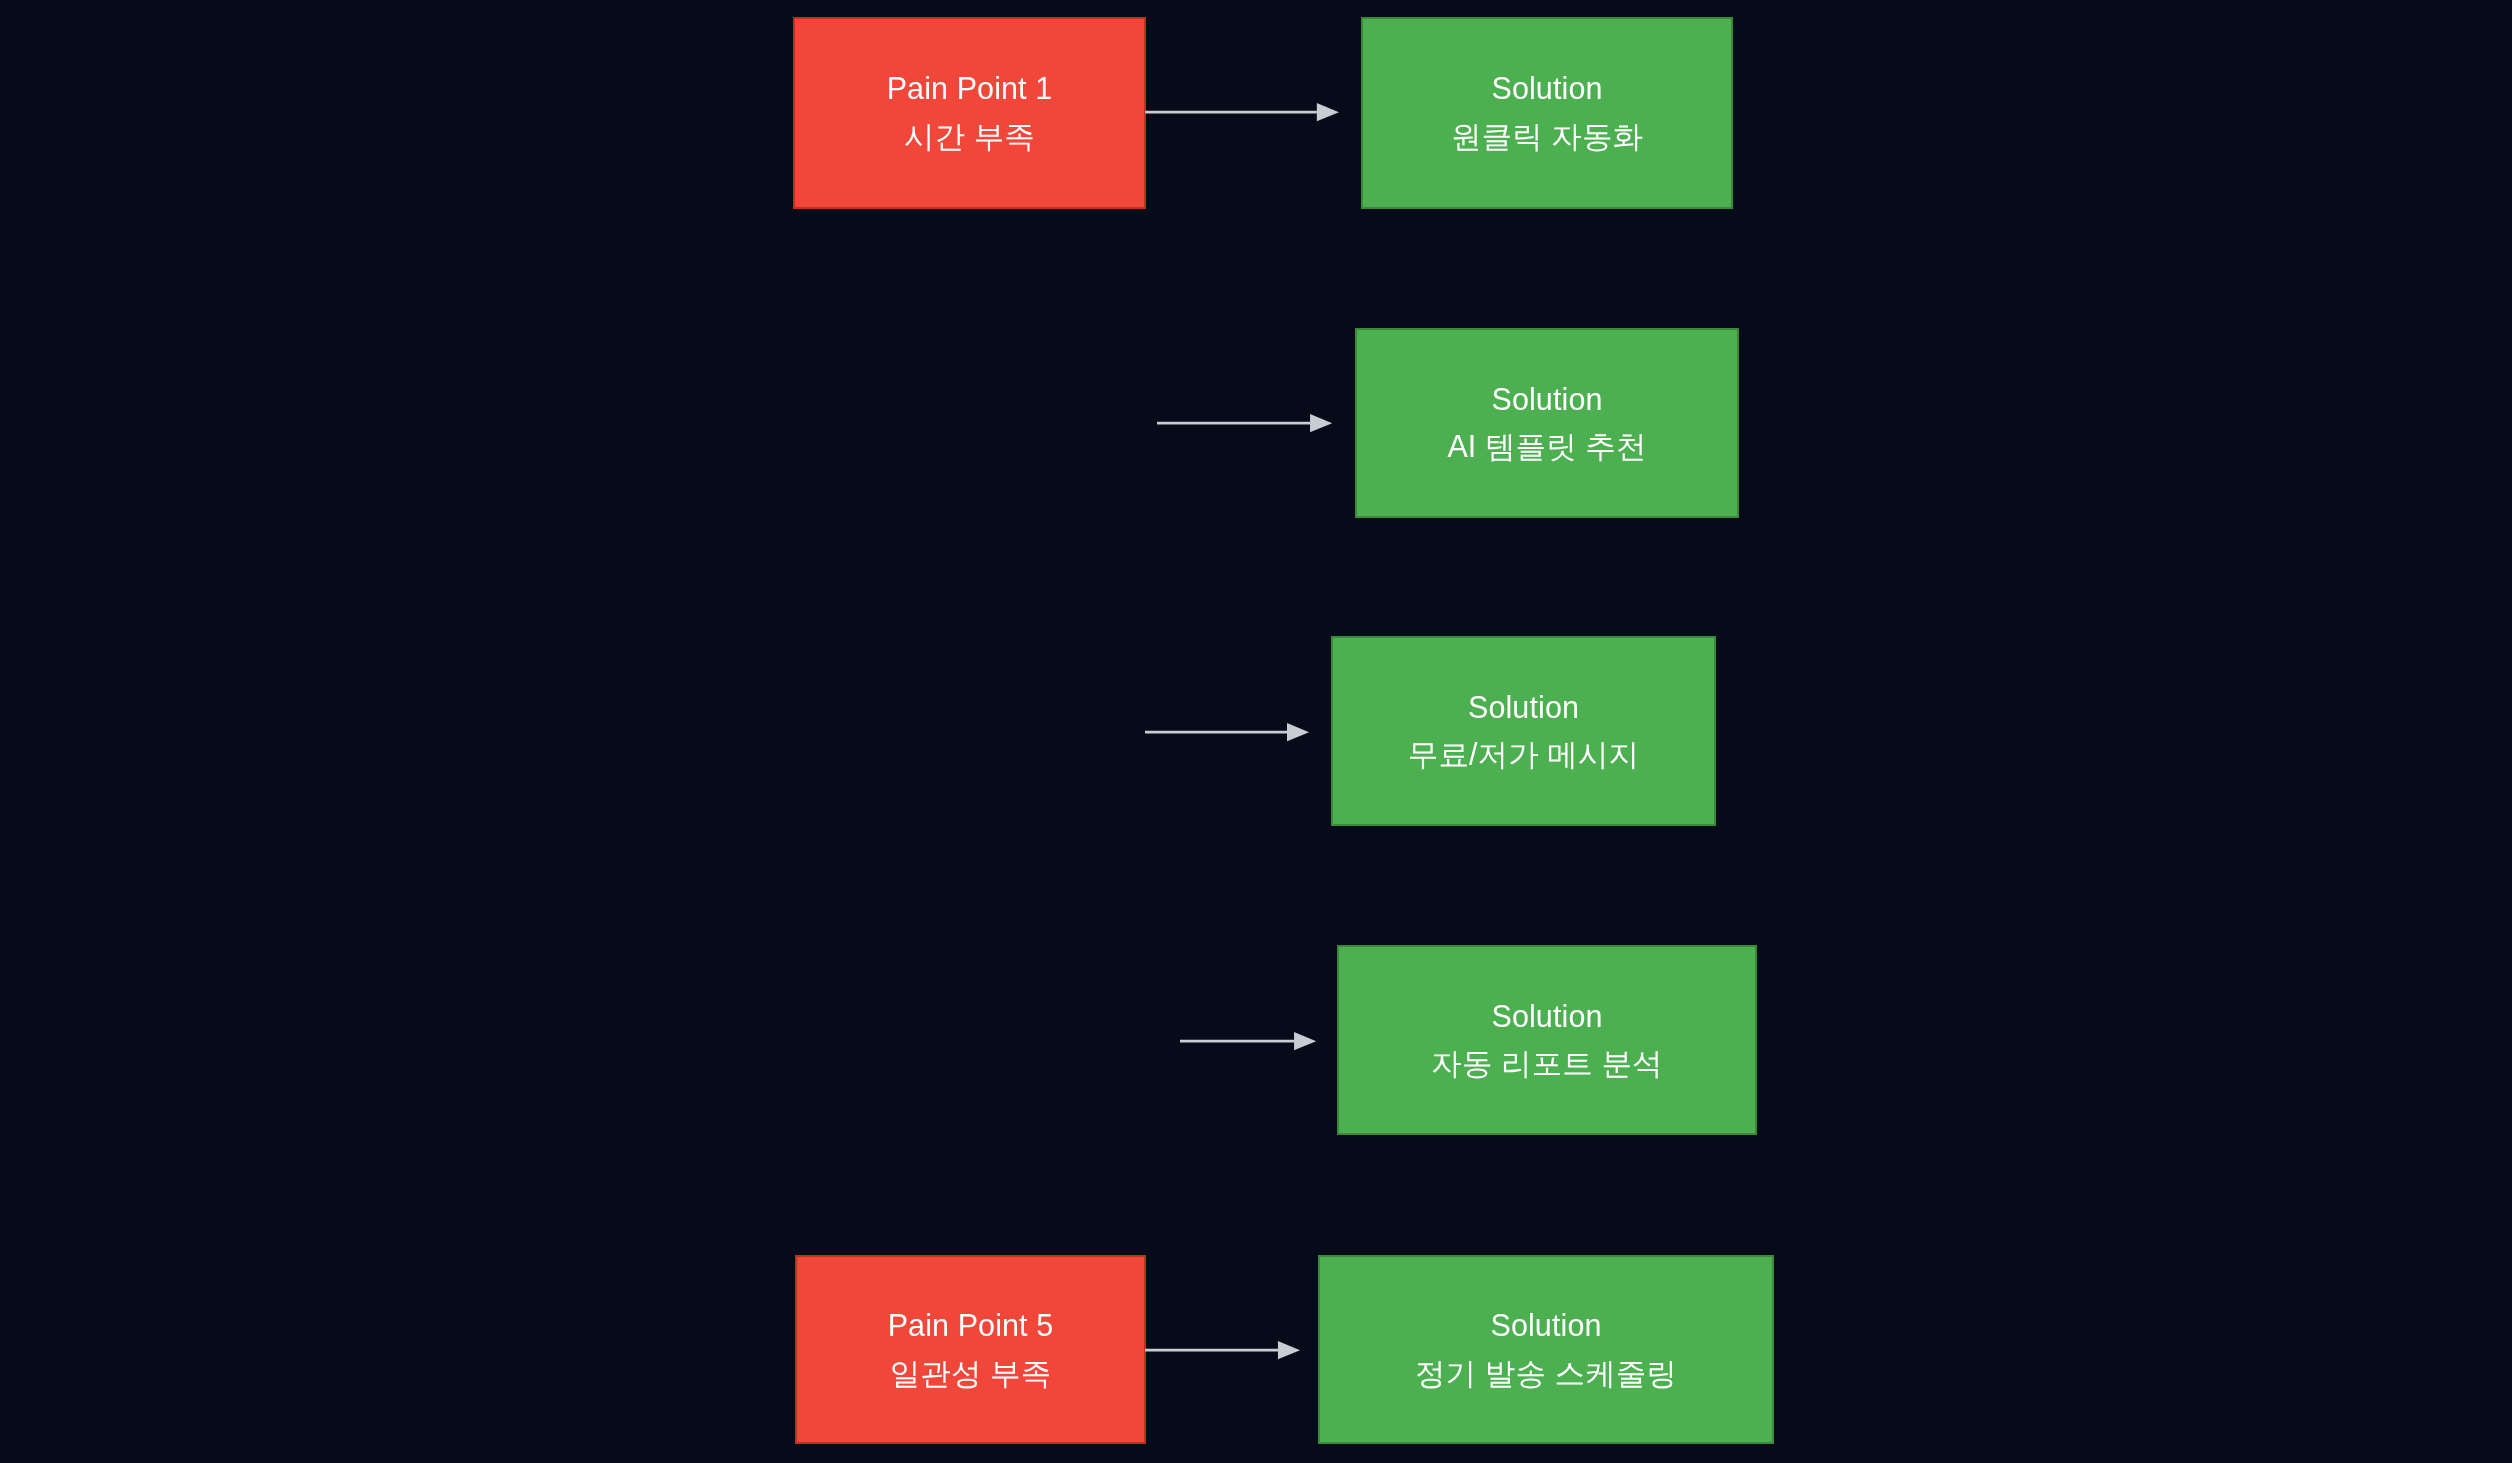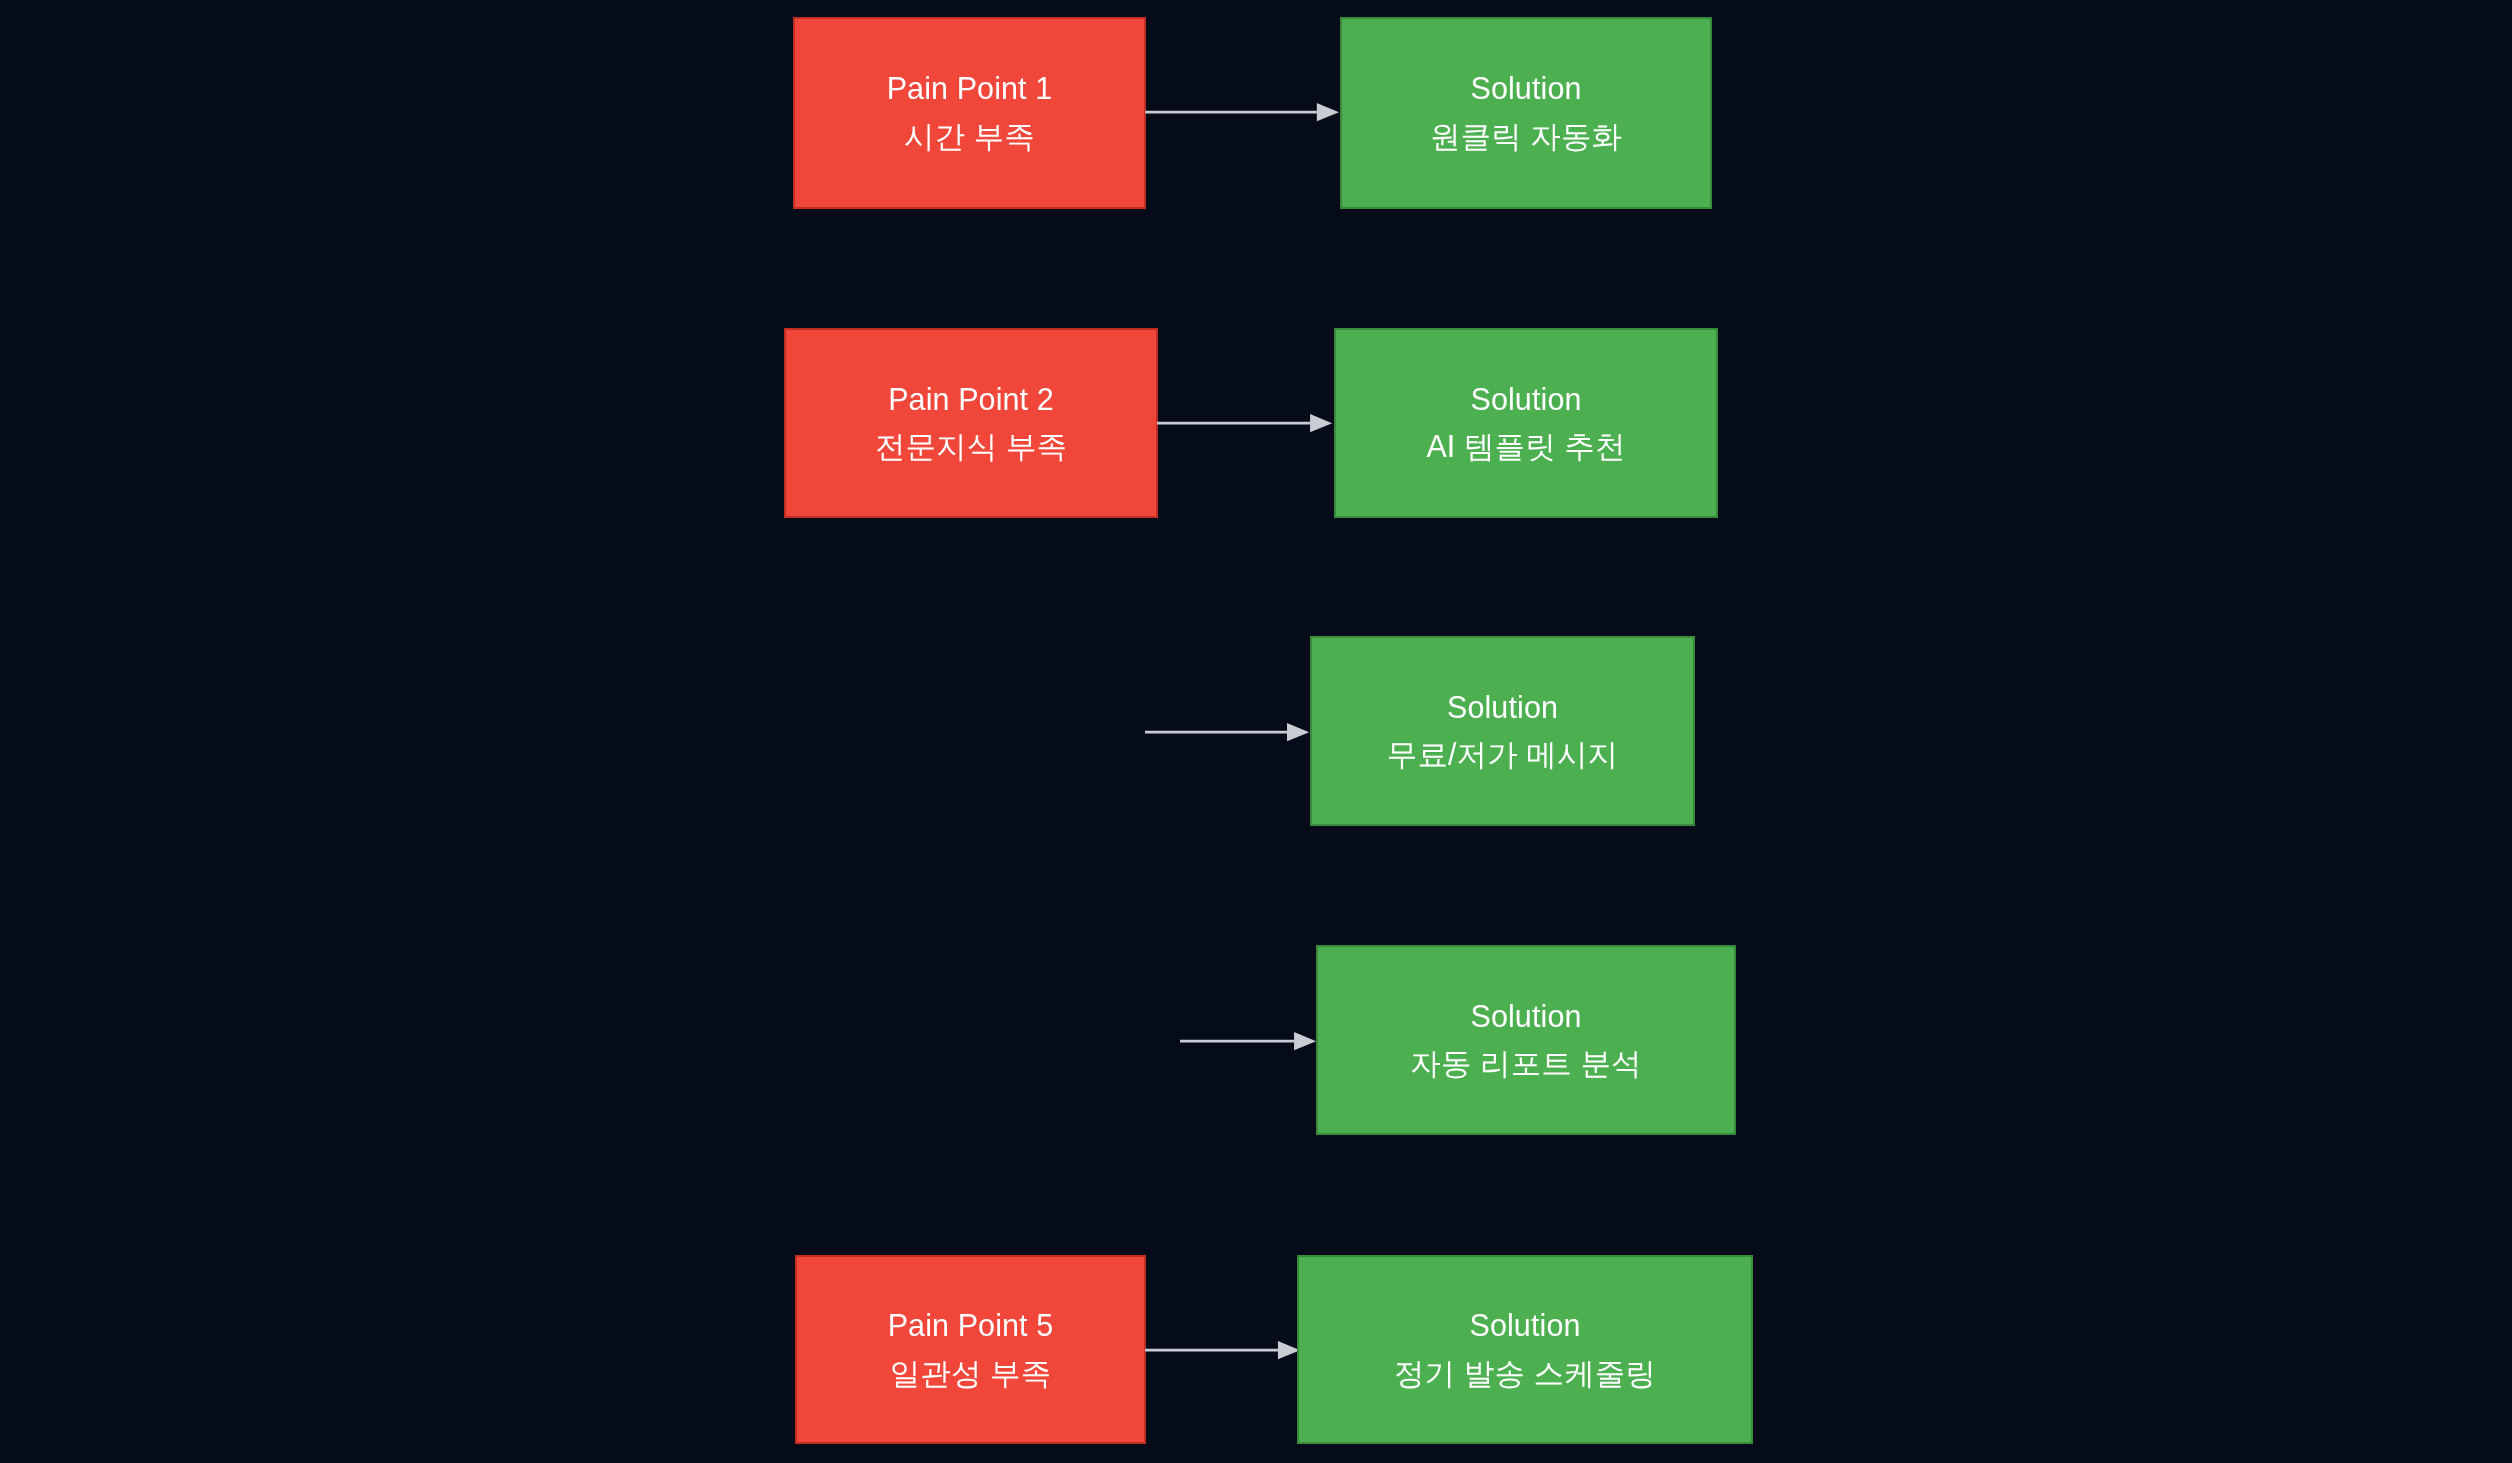--- a/index.html
+++ b/index.html
@@ -47,20 +47,21 @@
     margin-top: 6.5px;
     text-align: center;
   }
   .node.pain {
     background: #f1463a;
     border-color: #c22d24;
   }
   .node.solution {
     background: #4caf50;
     border-color: #3a8a3e;
+    margin-left: 21px;
   }
   .arrow {
     position: absolute;
     height: 20.3px;
     display: block;
     overflow: visible;
   }
   .arrow svg {
     display: block;
     overflow: visible;
@@ -82,24 +83,20 @@
         <polygon points="186,1 210,11 186,21" fill="#c8cdd4"></polygon>
       </svg>
     </div>
     <div class="node solution" style="left:1340px; top:16.6px; width:372px; height:192px;">
       <span class="l1">Solution</span>
       <span class="l2">원클릭 자동화</span>
     </div>
   </div>
 
   <div class="row" style="top:305px;height:231px;">
-    <div class="node pain" style="left:784px; top:23px; width:374px; height:190px;">
-      <span class="l1">Pain Point 2</span>
-      <span class="l2">전문지식 부족</span>
-    </div>
     <div class="arrow" style="left:1157px; top:108px; width:177px;">
       <svg width="177" height="20.3" viewBox="0 0 192 22" xmlns="http://www.w3.org/2000/svg">
         <line x1="0" y1="11" x2="166" y2="11" stroke="#c8cdd4" stroke-width="3"></line>
         <polygon points="166,1 190,11 166,21" fill="#c8cdd4"></polygon>
       </svg>
     </div>
     <div class="node solution" style="left:1334px; top:23px; width:384px; height:190px;">
       <span class="l1">Solution</span>
       <span class="l2">AI 템플릿 추천</span>
     </div>

